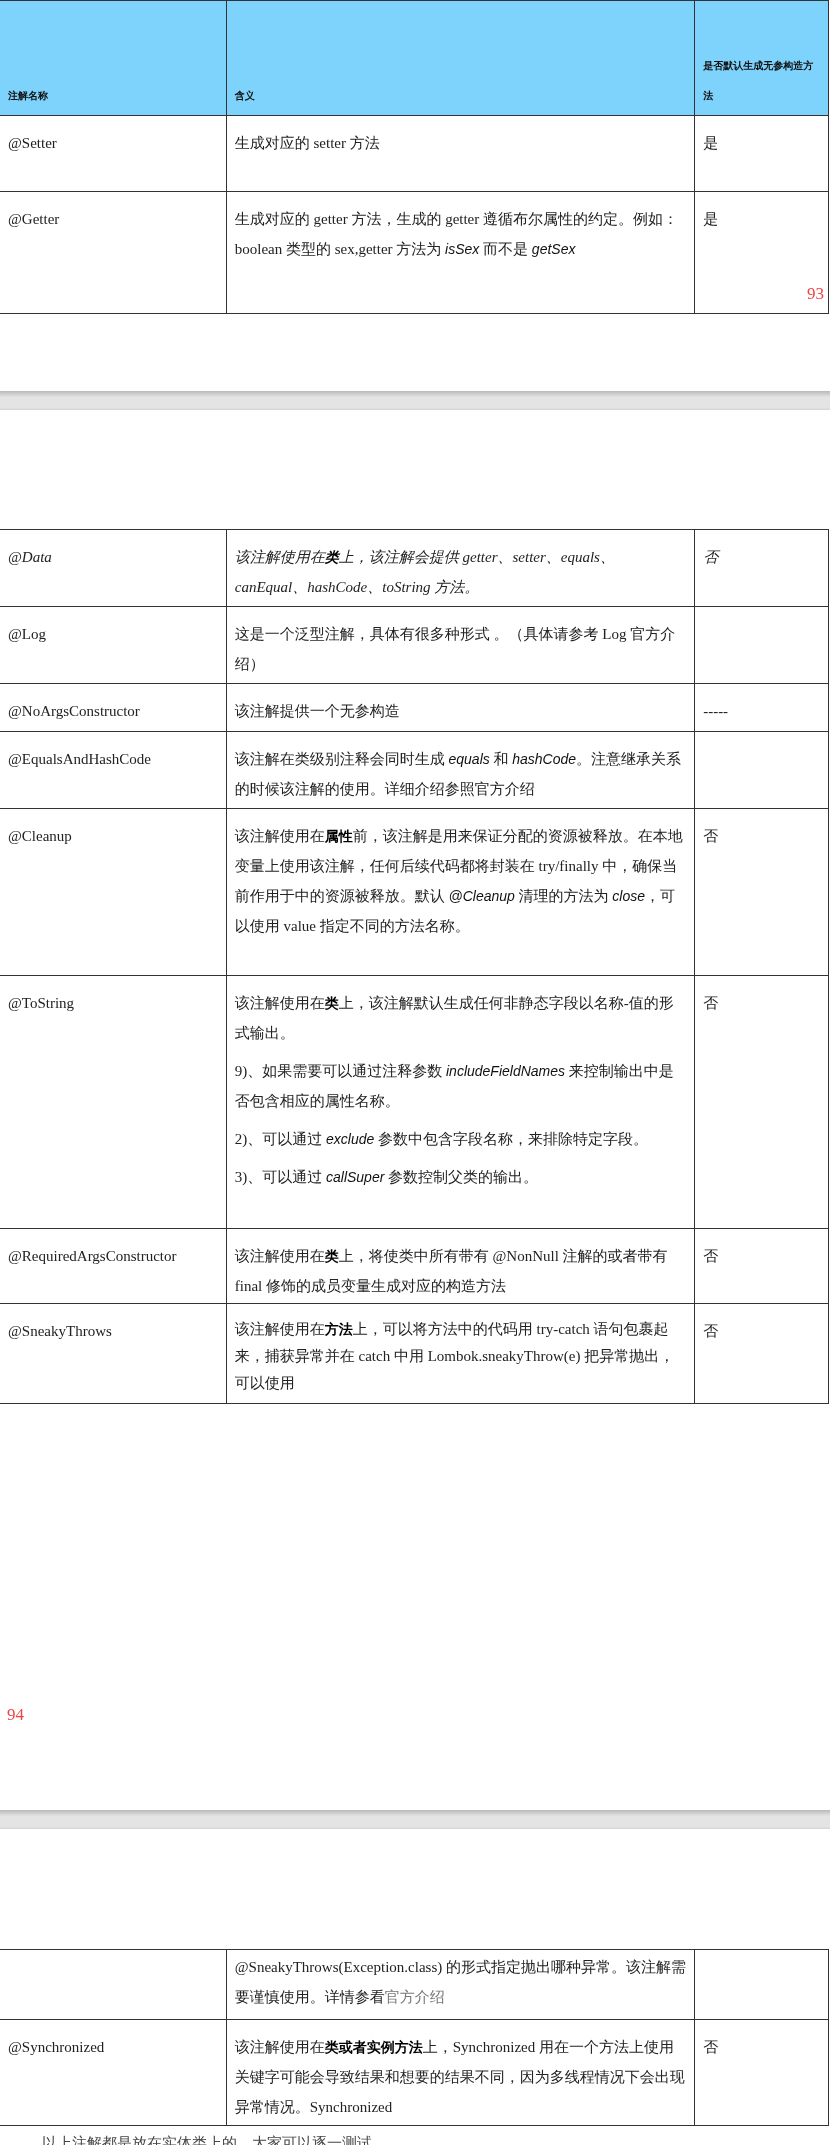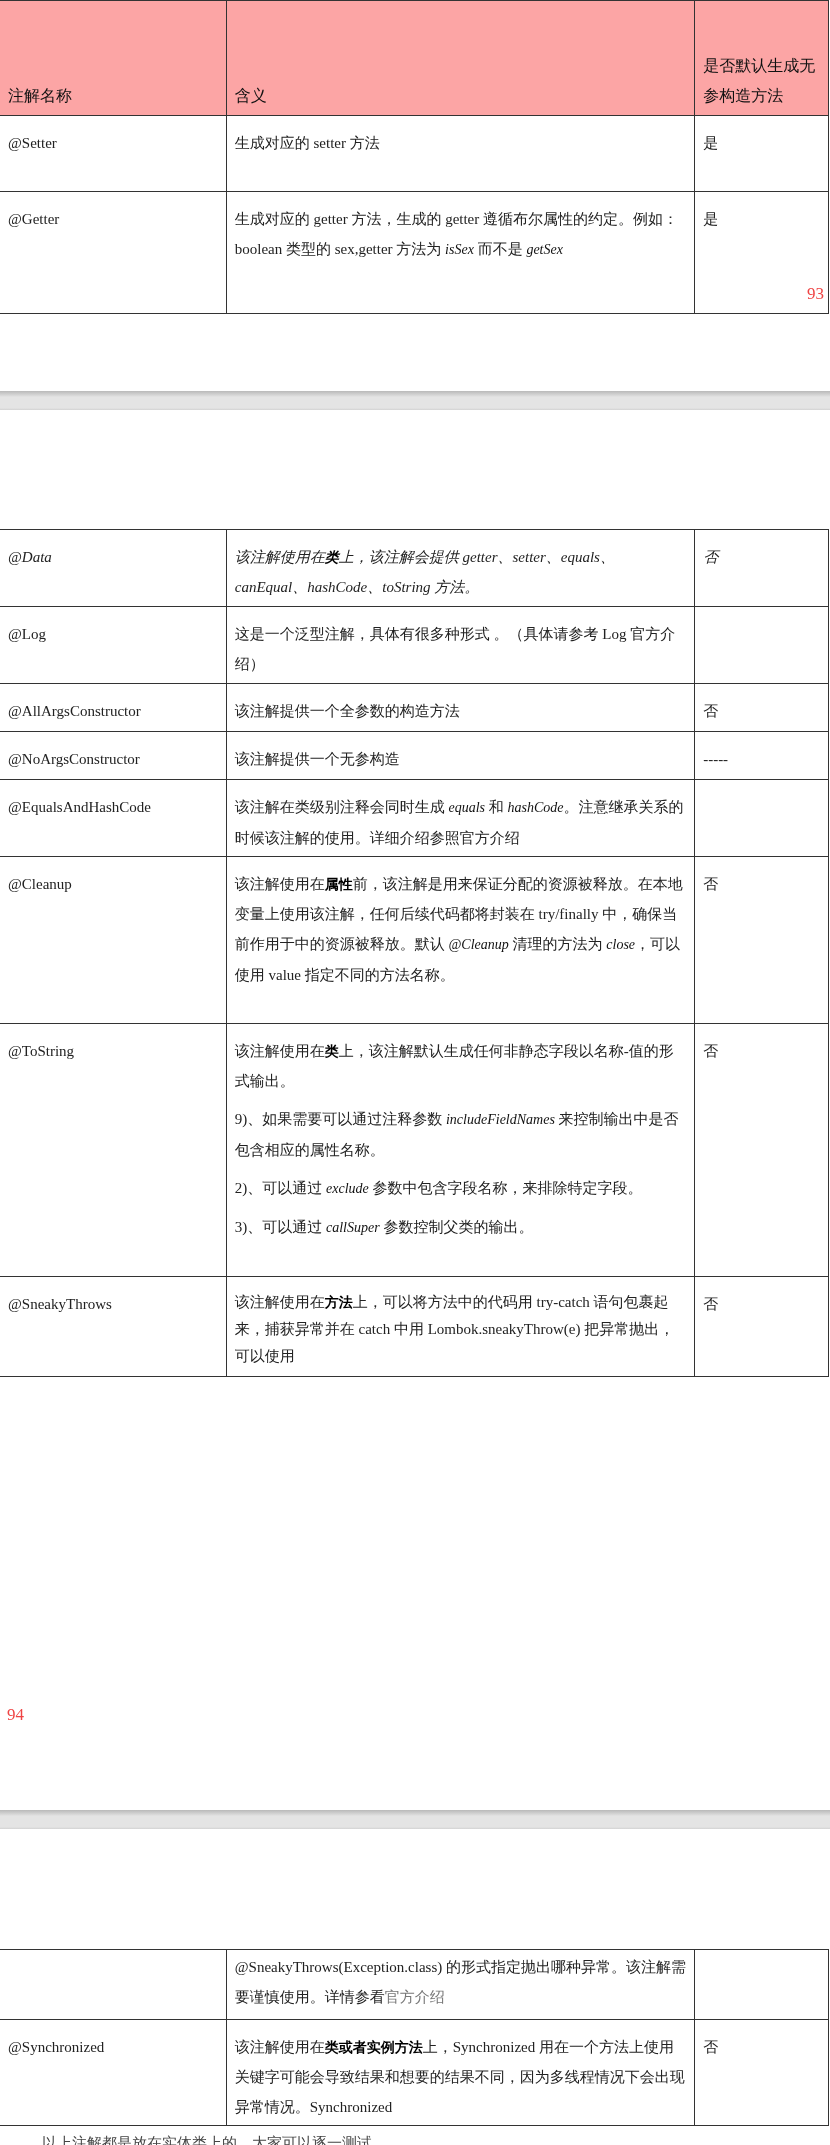--- a/index.html
+++ b/index.html
@@ -22,28 +22,28 @@
   table.doc td, table.doc th {
     border: 1.5px solid #333;
     vertical-align: top;
     padding: 12px 8px 0 8px;
     line-height: 30px;
     text-align: left;
     font-weight: normal;
   }
   table.doc tr td:first-child, table.doc tr th:first-child { border-left: none; }
   table.doc th {
-    background: #fca5a5; vertical-align: bottom;
-    font-family: "DejaVu Sans", sans-serif; font-weight: normal; font-size: 16px;
+    background: #7dd3fc; vertical-align: bottom;
+    font-family: "DejaVu Sans", sans-serif; font-weight: bold; font-size: 10px;
     padding-bottom: 4px; color: #111;
   }
   .col1 { width: 213px; }
   .col2 { width: 441px; }
   .col3 { width: 126px; }
-  .code { font-family: Liberation Serif, serif; font-style: italic; font-size: 14px; color: #111; }
+  .code { font-family: Liberation Sans, sans-serif; font-style: italic; font-size: 14px; color: #111; }
   .bold { font-weight: bold; color: #000; font-family: "DejaVu Sans", sans-serif; font-size: 14px; }
   .link { color: #777; }
   .para { margin: 0; }
   .para + .para { margin-top: 8px; }
   .pagenum { position: absolute; font-size: 17px; color: #ef4444; }
   .trailing { position: absolute; left: 42px; top: 2134px; font-size: 15px; color: #444; }
 </style>
 </head>
 <body>
 
@@ -89,25 +89,20 @@
       <td>@Data</td>
       <td><span>该注解使用在</span><span class="bold">类</span><span>上，该注解会提供 getter、setter、equals、canEqual、hashCode、toString 方法。</span></td>
       <td>否</td>
     </tr>
     <tr style="height:77px;">
       <td>@Log</td>
       <td>这是一个泛型注解，具体有很多种形式 。（具体请参考 Log 官方介绍）</td>
       <td></td>
     </tr>
     <tr style="height:48px;">
-      <td>@AllArgsConstructor</td>
-      <td>该注解提供一个全参数的构造方法</td>
-      <td>否</td>
-    </tr>
-    <tr style="height:48px;">
       <td>@NoArgsConstructor</td>
       <td>该注解提供一个无参构造</td>
       <td>-----</td>
     </tr>
     <tr style="height:77px;">
       <td>@EqualsAndHashCode</td>
       <td><span>该注解在类级别注释会同时生成 </span><span class="code">equals</span><span> 和 </span><span class="code">hashCode</span><span>。注意继承关系的时候该注解的使用。详细介绍参照官方介绍</span></td>
       <td></td>
     </tr>
     <tr style="height:167px;">
@@ -116,20 +111,25 @@
       <td>否</td>
     </tr>
     <tr style="height:253px;">
       <td>@ToString</td>
       <td>
         <p class="para"><span>该注解使用在</span><span class="bold">类</span><span>上，该注解默认生成任何非静态字段以名称-值的形式输出。</span></p>
         <p class="para"><span> 9)、如果需要可以通过注释参数 </span><span class="code">includeFieldNames</span><span> 来控制输出中是否包含相应的属性名称。</span></p>
         <p class="para"><span>2)、可以通过 </span><span class="code">exclude</span><span> 参数中包含字段名称，来排除特定字段。</span></p>
         <p class="para"><span>3)、可以通过 </span><span class="code">callSuper</span><span> 参数控制父类的输出。</span></p>
       </td>
+      <td>否</td>
+    </tr>
+    <tr style="height:75px;">
+      <td>@RequiredArgsConstructor</td>
+      <td><span>该注解使用在</span><span class="bold">类</span><span>上，将使类中所有带有 @NonNull 注解的或者带有 final 修饰的成员变量生成对应的构造方法</span></td>
       <td>否</td>
     </tr>
     <tr style="height:100px;margin-top:44px;">
       <td>@SneakyThrows</td>
       <td style="line-height:27px;"><span>该注解使用在</span><span class="bold">方法</span><span>上，可以将方法中的代码用 try-catch 语句包裹起来，捕获异常并在 catch 中用 Lombok.sneakyThrow(e) 把异常抛出，可以使用</span></td>
       <td>否</td>
     </tr>
   </tbody>
     </table>
   <div class="pagenum" style="left:7px; top:1295px;">94</div>

